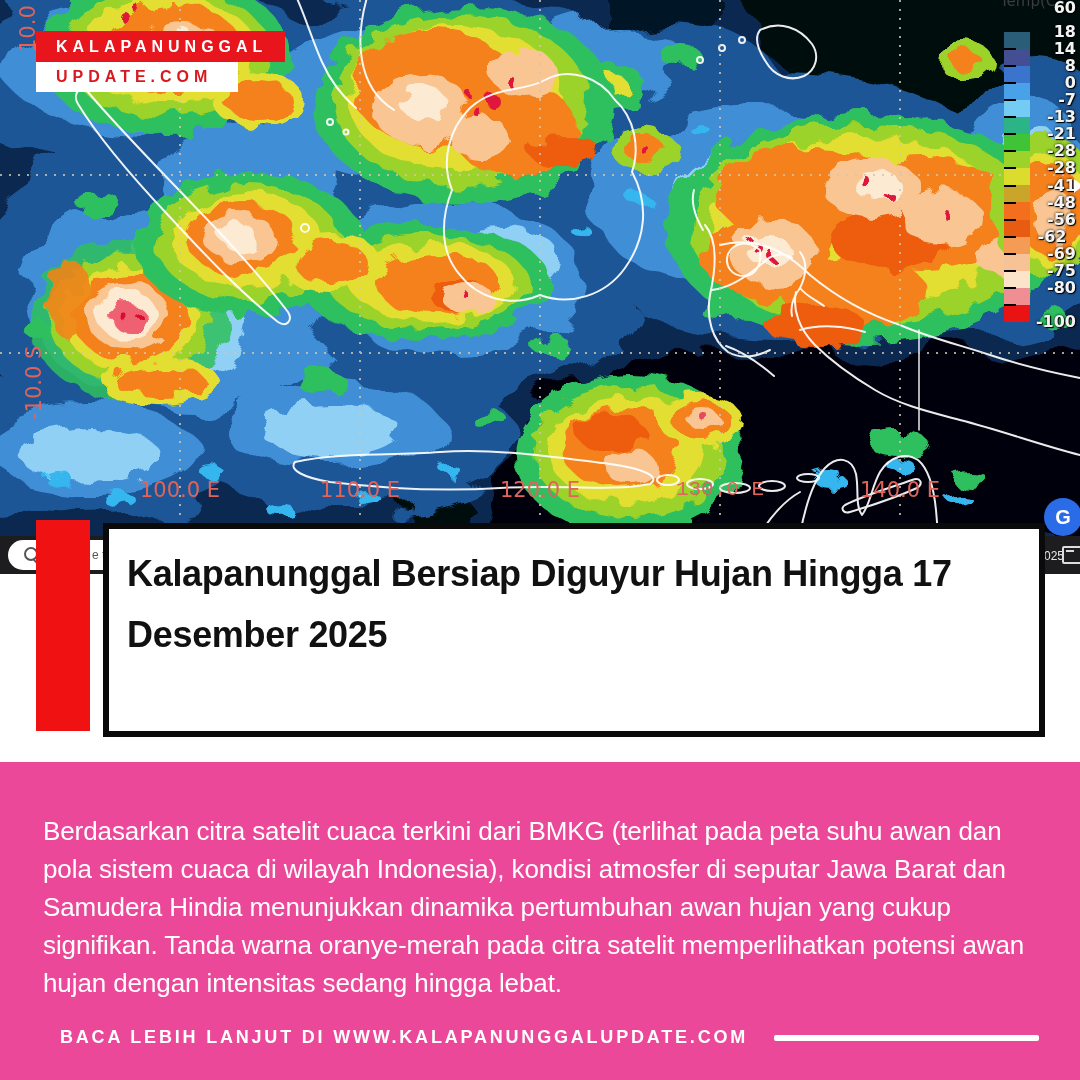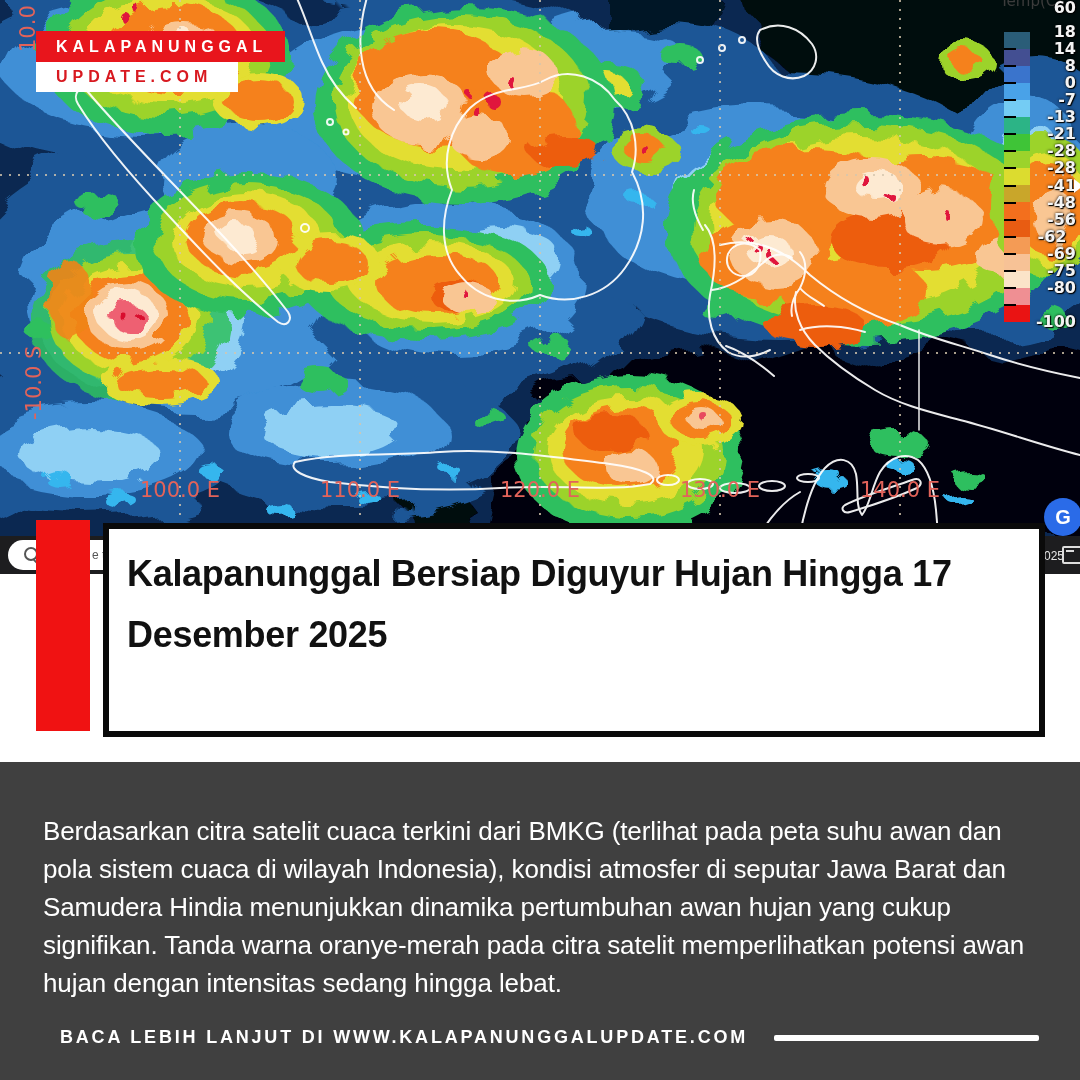--- a/index.html
+++ b/index.html
@@ -44,21 +44,21 @@
               padding:7px 18px 6px 20px;width:fit-content;}
   .badge-row2{background:#fff;color:#d81920;font-size:16px;font-weight:bold;letter-spacing:5px;
               padding:6px 26px 6px 20px;width:fit-content;}
   
   .card{position:absolute;left:103px;top:523px;width:942px;height:214px;background:#fff;
         border:6px solid #0a0a0a;box-sizing:border-box;z-index:6;}
   .card h1{margin:14px 0 0 18px;width:895px;font-size:36px;line-height:61px;font-weight:bold;
            color:#111;letter-spacing:-0.3px;}
   .card h1 .block{display:block;}
   
-  .red-section{position:absolute;left:0;top:762px;width:1080px;height:318px;background:#404040;z-index:5;}
+  .red-section{position:absolute;left:0;top:762px;width:1080px;height:318px;background:#ec4899;z-index:5;}
   .article-body{position:absolute;left:43px;top:24px;width:1006px;font-size:26px;line-height:38px;
                 color:#fff;letter-spacing:-0.1px;}
   .footer-row{position:absolute;left:60px;right:41px;bottom:32px;display:flex;align-items:center;gap:26px;}
   .footer-cta{font-size:18px;font-weight:bold;letter-spacing:2.8px;color:#fff;white-space:nowrap;}
   .footer-line{flex:1;height:6px;background:#fff;border-radius:2px;}
 </style>
 </head>
 <body>
 
 <div class="canvas">
@@ -327,21 +327,21 @@
         <line x1="0" y1="175" x2="1080" y2="175"></line>
         <line x1="0" y1="353" x2="1080" y2="353"></line>
       </g>
     </svg>
 
     <div class="coord lat" style="left:16px;top:52px;">10.0</div>
     <div class="coord lat" style="left:22px;top:420px;">-10.0 S</div>
     <div class="coord lon" style="left:125px;">100.0 E</div>
     <div class="coord lon" style="left:305px;">110.0 E</div>
     <div class="coord lon" style="left:485px;">120.0 E</div>
-    <div class="coord lon" style="left:665px;">130.0 E</div>
+    <div class="coord lon" style="left:665px;font-family:Liberation Mono, monospace;">130.0 E</div>
     <div class="coord lon" style="left:845px;">140.0 E</div>
 
     <div class="colorbar">
       <div class="cb-title">Temp(C)</div>
       <div class="cb-bands">
           <div class="cb-band" style="background: rgb(42, 93, 120);"></div>
           <div class="cb-band" style="background: rgb(67, 79, 146);"></div>
           <div class="cb-band" style="background: rgb(58, 116, 204);"></div>
           <div class="cb-band" style="background: rgb(73, 162, 232);"></div>
           <div class="cb-band" style="background: rgb(116, 204, 244);"></div>

